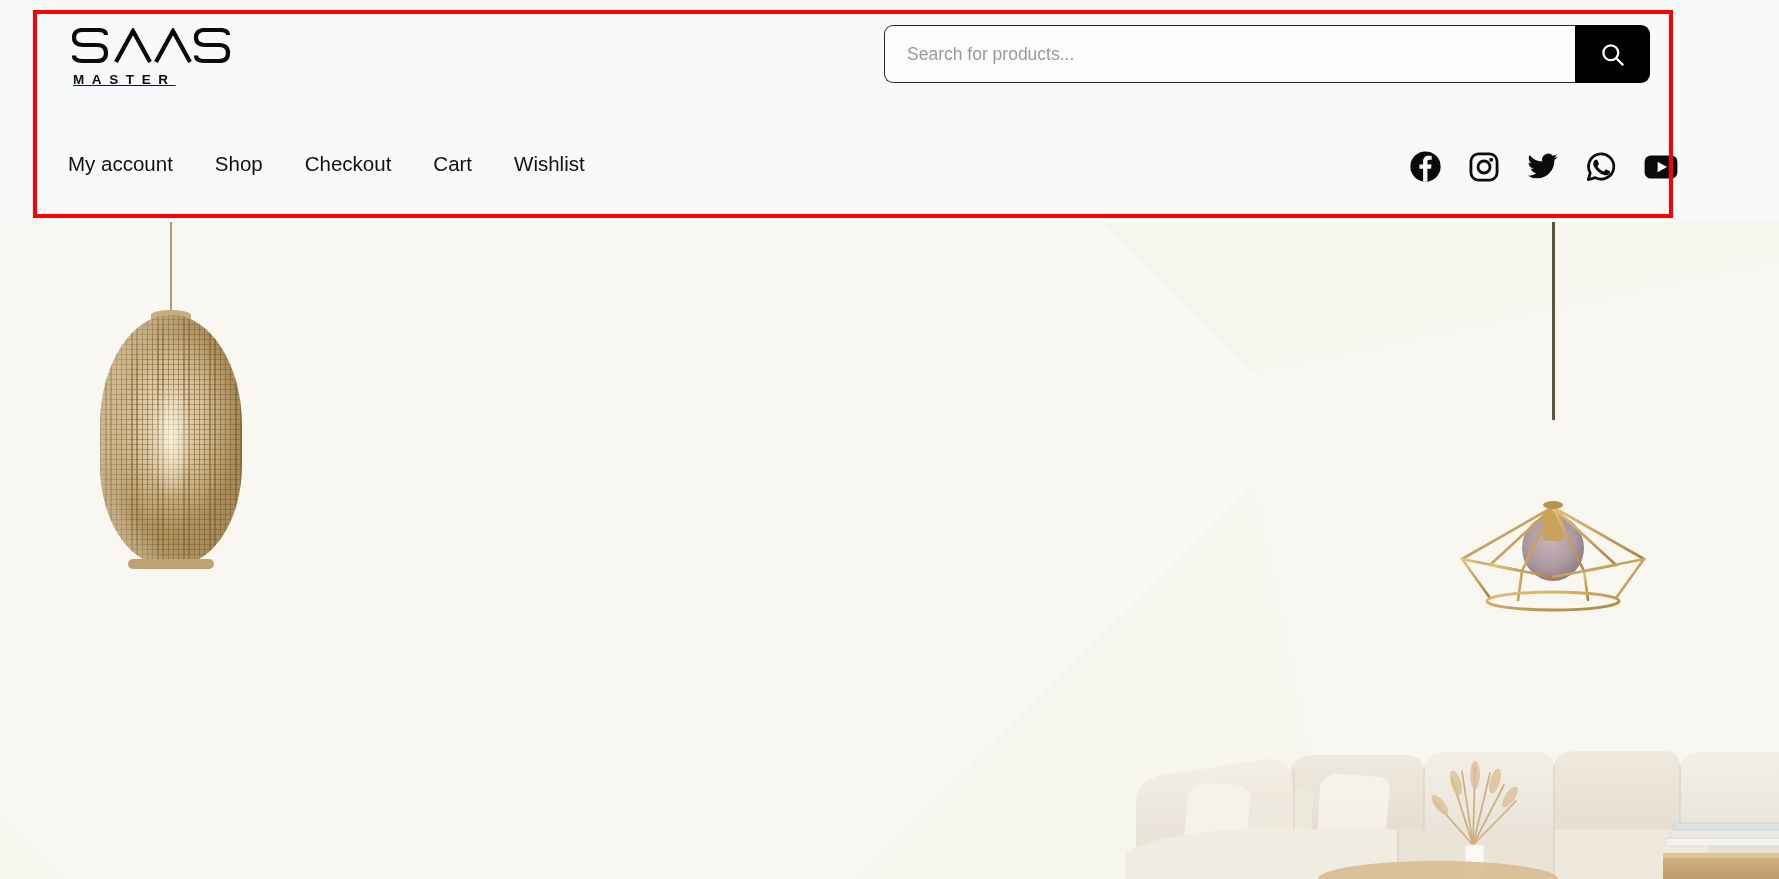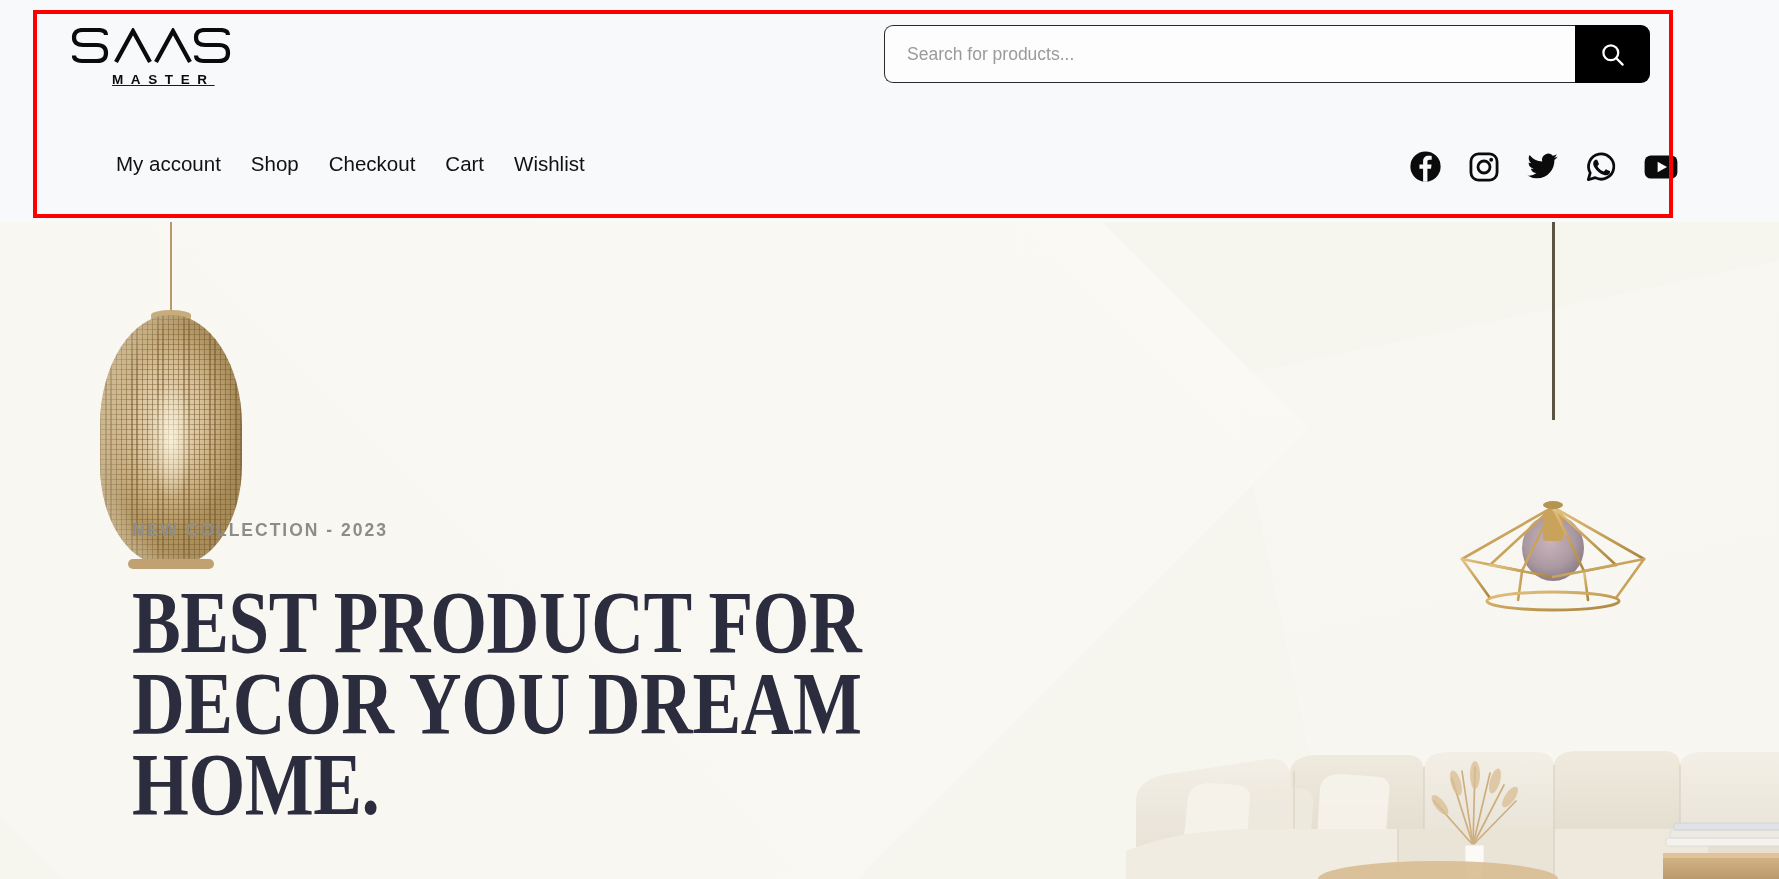--- a/index.html
+++ b/index.html
@@ -91,21 +91,21 @@
   
   #header {
     position:absolute; left:0; top:0; width:1779px; height:222px;
     background:#f8f9fb; z-index:5;
   }
   .logo { position:absolute; left:70px; top:28px; width:180px; }
   .logo-main { display:block; }
   .logo-sub {
     margin-top:3px; font-family:"Liberation Sans", sans-serif;
     font-size:13.5px; font-weight:700; letter-spacing:7.6px;
-    color:#0b0b0b; padding-left:3px;margin-left:39px;
+    color:#0b0b0b; padding-left:3px;
   }
 
   .search-wrap {
     position:absolute; left:884px; top:25px;
     display:flex; align-items:stretch; height:58px;
   }
   .search-input {
     width:691px; height:58px;
     border:1.3px solid #2a2a2a; border-right:none;
     border-radius:9px 0 0 9px;
@@ -115,21 +115,21 @@
     padding:0 22px; outline:none;
   }
   .search-input::placeholder { color:#9a9a9a; }
   .search-btn {
     width:75px; height:58px;
     background:#000; border:none; border-radius:0 9px 9px 0;
     display:flex; align-items:center; justify-content:center;
     cursor:pointer; padding:0;
   }
 
-  .nav { position:absolute; left:68px; top:152px; display:flex; gap:0; align-items:center;margin-left:48px; }
+  .nav { position:absolute; left:68px; top:152px; display:flex; gap:12px; align-items:center; }
   .nav a {
     font-family:"Liberation Sans", sans-serif;
     font-size:20.5px; font-weight:400; color:#111;
     text-decoration:none; margin-right:30px; white-space:nowrap;
   }
   .nav a:last-child { margin-right:0; }
 
   .social { position:absolute; right:101px; top:150px; display:flex; gap:26px; align-items:center; }
   .social a { display:flex; align-items:center; justify-content:center; line-height:0; }
 
@@ -268,26 +268,20 @@
       <rect x="545" y="128" width="125" height="26" fill="url(#wood)"></rect>
       <rect x="545" y="128" width="125" height="5" fill="#e0c396"></rect>
       <g>
         <rect x="548" y="113" width="128" height="8" rx="2" fill="#f4f2ee" stroke="#ddd8cf" stroke-width=".8"></rect>
         <rect x="552" y="105" width="120" height="8" rx="2" fill="#eceaE4" stroke="#ddd8cf" stroke-width=".8"></rect>
         <rect x="556" y="98" width="112" height="7" rx="2" fill="#dfe3e6" stroke="#cdd2d6" stroke-width=".8"></rect>
       </g>
     </svg>
   </div>
 
-  <div class="hero-copy">
-    <div class="eyebrow">NEW COLLECTION - 2023</div>
-    <h1 class="headline">BEST PRODUCT FOR
-DECOR YOU DREAM
-HOME.</h1>
-  </div>
 </div>
 
 <header id="header">
 
   <a class="logo" href="#">
     <svg class="logo-main" width="163" height="42" viewBox="0 0 163 42">
       <g fill="none" stroke="#0b0b0b" stroke-width="4.2">
 
         <path d="M36 7 Q36 2 28 2 L13 2 Q4 2 4 9.5 Q4 17 13 17 L27 17 Q36 17 36 25 Q36 33 27 33 L12 33 Q4 33 4 27.5"></path>
 

